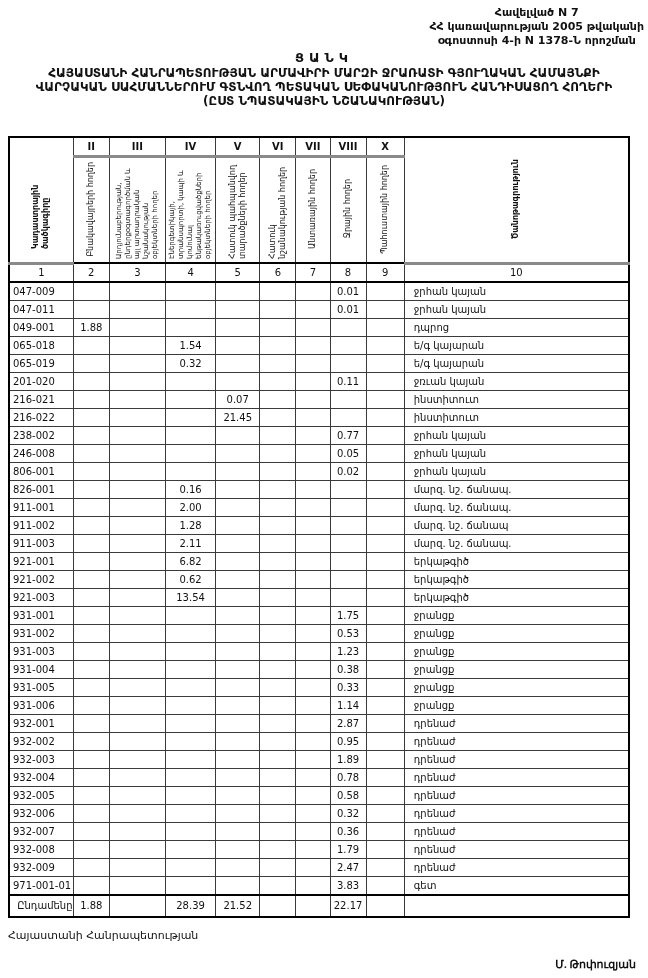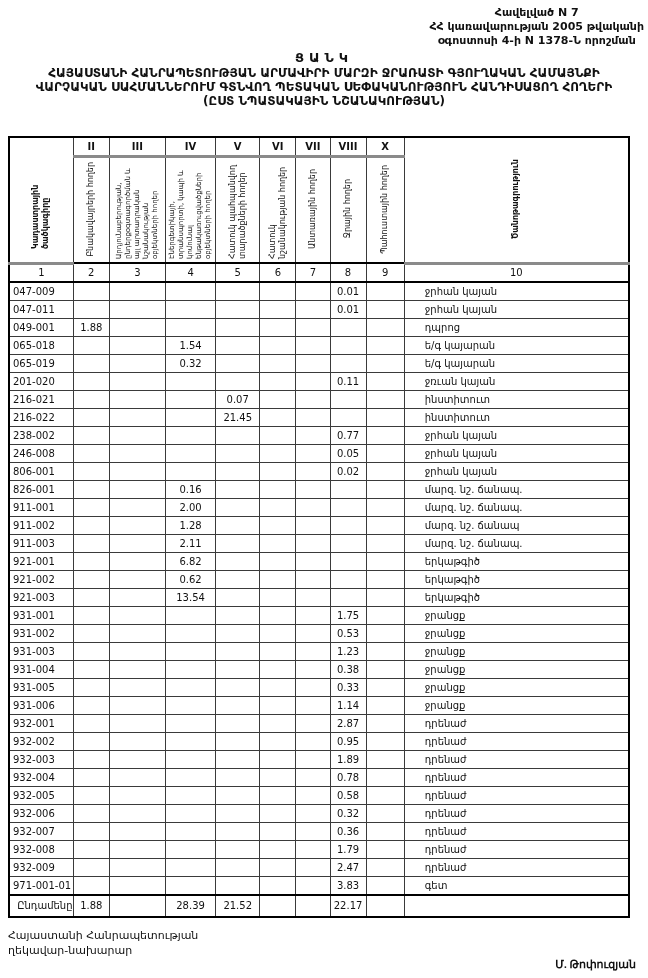--- a/index.html
+++ b/index.html
@@ -79,21 +79,21 @@
     text-align:left;
   }
   .rot.sm { font-size:7px; line-height:9px; }
   tr.number-row td {
     height:16px; text-align:center; vertical-align:middle;
     font-size:10px; border-bottom:2px solid #000;
   }
   tbody.data td { height:17px; vertical-align:middle; }
   tbody.data td.code { text-align:left; padding-left:3px; }
   tbody.data td.val  { text-align:center; }
-  tbody.data td.note { text-align:left; padding-left:20px; }
+  tbody.data td.note { text-align:left; padding-left:9px; }
   tr.total-row td { height:20px; border-top:2px solid #000; }
   tr.total-row td.code { text-align:center; padding-left:7px; }
 
   
   .footer-left {
     position:absolute; left:8px; top:928px;
     font-size:11px; font-weight:normal; line-height:15px;
   }
   .signature {
     position:absolute; right:12px; top:958px;
@@ -607,17 +607,16 @@
           <td class="val"></td>
           <td class="val">22.17</td>
           <td class="val"></td>
           <td class="note"></td>
         </tr>
       </tbody>
   </table>
 
   <div class="footer-left">
     <div>Հայաստանի Հանրապետության</div>
-    <div>ղեկավար-նախարար</div>
   </div>
   <div class="signature">Մ. Թոփուզյան</div>
 
 </div>
 
 </body></html>

